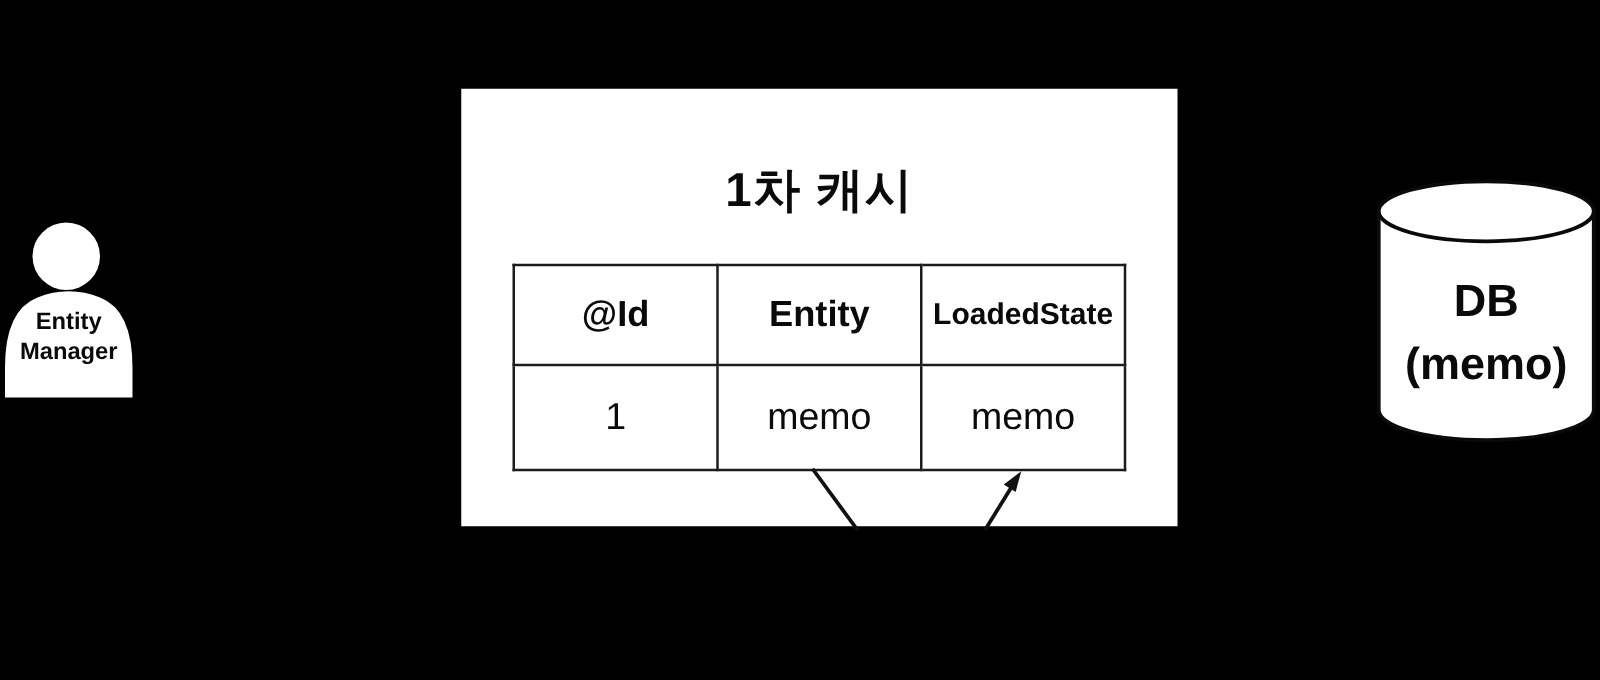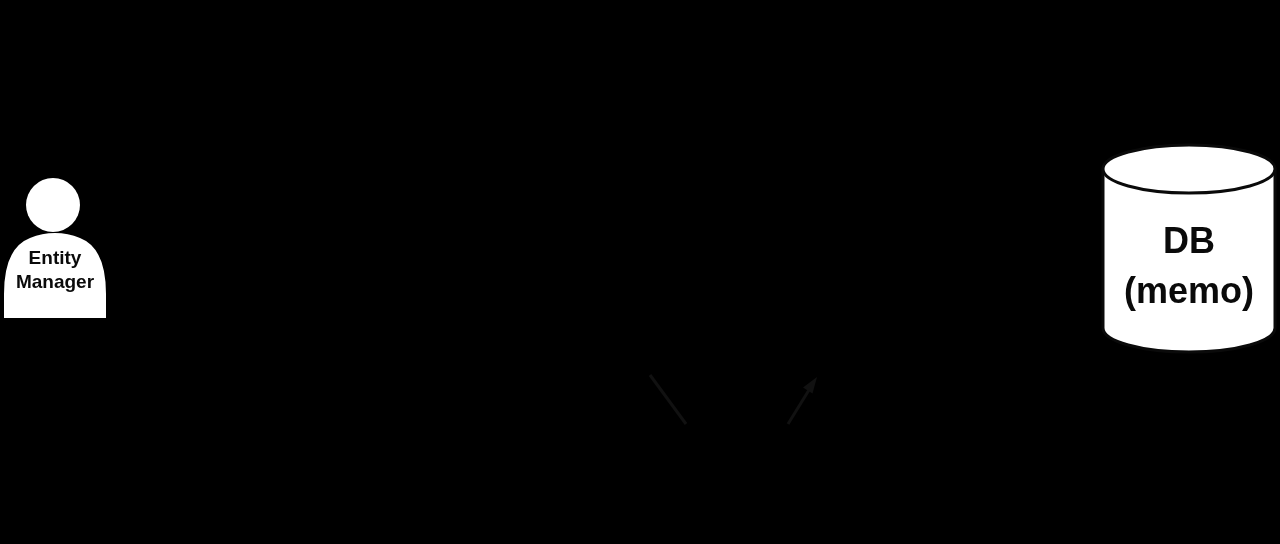--- a/index.html
+++ b/index.html
@@ -126,20 +126,38 @@
                Q 106 78 106 124
                L 106 148
                Z" fill="#ffffff"></path>
     </svg>
     <div class="actor-label">
       <div>Entity</div>
       <div>Manager</div>
     </div>
   </div>
 
+  <div class="cache-panel">
+    <div class="cache-title">1차 캐시</div>
+
+    <table class="cache-table">
+      <tbody>
+          <tr class="hdr-row">
+        <td class="col-a">@Id</td>
+        <td class="col-b">Entity</td>
+        <td class="col-c small-hdr">LoadedState</td>
+      </tr>
+      <tr class="data-row">
+        <td>1</td>
+        <td>memo</td>
+        <td>memo</td>
+      </tr>
+    </tbody>
+      </table>
+  </div>
 
   <svg class="arrow-layer" aria-hidden="true">
     <line x1="650" y1="375" x2="686" y2="424" stroke="#111111" stroke-width="3"></line>
     <g>
       <line x1="788" y1="424" x2="809" y2="390" stroke="#111111" stroke-width="3"></line>
       <polygon points="817,377 812.5,393.5 803,387.5" fill="#111111"></polygon>
     </g>
   </svg>
 
   <div class="db-node">

